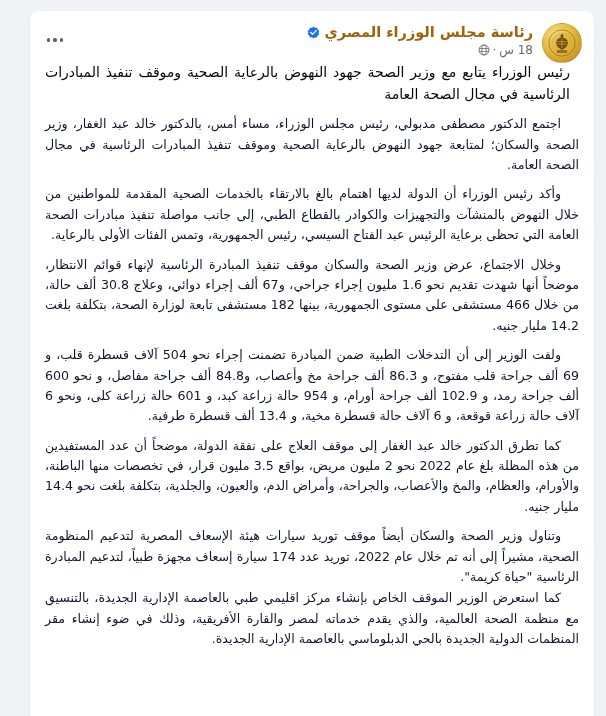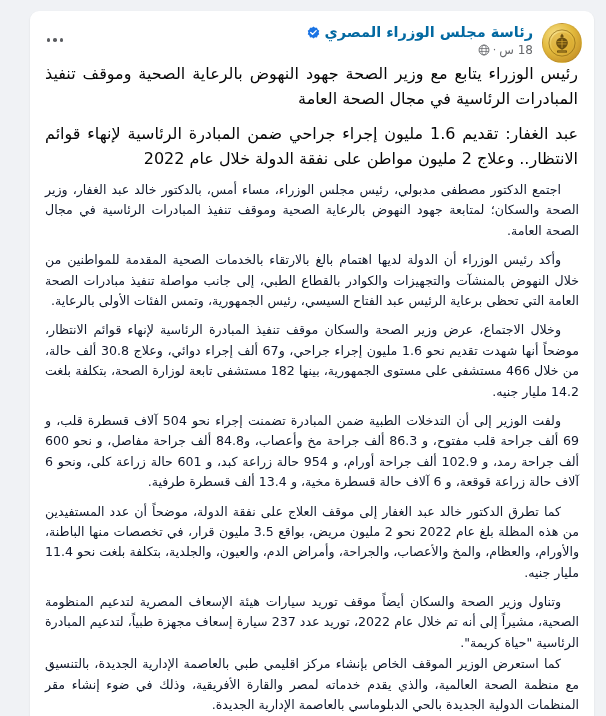--- a/index.html
+++ b/index.html
@@ -75,21 +75,21 @@
     display: flex;
     flex-direction: row;
     align-items: center;
     gap: 4px;
     line-height: 1.15;
   }
 
   .page-name {
     font-size: 14.5px;
     font-weight: bold;
-    color: #0369a1;
+    color: #a16207;
     white-space: nowrap;
   }
 
   .verified-badge {
     width: 13px;
     height: 13px;
     flex: 0 0 13px;
     display: inline-block;
   }
 
@@ -130,23 +130,23 @@
   
   .post-body {
     padding: 2px 15px 14px 15px;
     direction: rtl;
     text-align: justify;
     text-justify: inter-word;
   }
 
   .lede {
     color: #050505;
-    font-size: 16px;
+    font-size: 14px;
     line-height: 1.58;
-    margin: 0 1px 9px 0;
+    margin: 0 9px 9px 0;
     text-align: justify;
     font-weight: normal;
   }
   .lede:last-of-type { margin-bottom: 11px; }
 
   .para {
     color: #0f172a;
     font-size: 12.6px;
     line-height: 1.62;
     margin: 0 0 9px 0;
@@ -200,26 +200,25 @@
       <div class="menu-dots">
         <i></i>
         <i></i>
         <i></i>
       </div>
     </div>
 
     <div class="post-body">
 
       <p class="lede">رئيس الوزراء يتابع مع وزير الصحة جهود النهوض بالرعاية الصحية وموقف تنفيذ المبادرات الرئاسية في مجال الصحة العامة</p>
-      <p class="lede">عبد الغفار: تقديم 1.6 مليون إجراء جراحي ضمن المبادرة الرئاسية لإنهاء قوائم الانتظار.. وعلاج 2 مليون مواطن على نفقة الدولة خلال عام 2022</p>
 
       <p class="para">اجتمع الدكتور مصطفى مدبولي، رئيس مجلس الوزراء، مساء أمس، بالدكتور خالد عبد الغفار، وزير الصحة والسكان؛ لمتابعة جهود النهوض بالرعاية الصحية وموقف تنفيذ المبادرات الرئاسية في مجال الصحة العامة.</p>
       <p class="para">وأكد رئيس الوزراء أن الدولة لديها اهتمام بالغ بالارتقاء بالخدمات الصحية  المقدمة للمواطنين من خلال النهوض بالمنشآت والتجهيزات والكوادر بالقطاع الطبي، إلى جانب مواصلة تنفيذ مبادرات الصحة العامة التي تحظى برعاية الرئيس عبد الفتاح السيسي، رئيس الجمهورية، وتمس الفئات الأولى بالرعاية.</p>
       <p class="para">وخلال الاجتماع، عرض وزير الصحة والسكان موقف تنفيذ المبادرة الرئاسية لإنهاء قوائم الانتظار، موضحاً أنها شهدت تقديم نحو 1.6 مليون إجراء جراحي، و67 ألف إجراء دوائي، وعلاج 30.8 ألف حالة، من خلال 466 مستشفى على مستوى الجمهورية، بينها 182 مستشفى تابعة لوزارة الصحة، بتكلفة بلغت 14.2 مليار جنيه.</p>
       <p class="para">ولفت الوزير إلى أن التدخلات الطبية ضمن المبادرة تضمنت إجراء نحو 504 آلاف قسطرة قلب، و 69 ألف جراحة قلب مفتوح، و 86.3 ألف جراحة مخ وأعصاب، و84.8 ألف جراحة مفاصل، و نحو 600 ألف جراحة رمد، و 102.9 ألف جراحة أورام، و 954 حالة زراعة كبد، و 601 حالة زراعة كلى، ونحو 6 آلاف حالة زراعة قوقعة، و 6 آلاف حالة قسطرة مخية، و 13.4 ألف قسطرة طرفية.</p>
-      <p class="para">كما تطرق الدكتور خالد عبد الغفار إلى موقف العلاج على نفقة الدولة، موضحاً أن عدد المستفيدين من هذه المظلة بلغ عام 2022 نحو 2 مليون مريض، بواقع 3.5 مليون قرار، في تخصصات منها الباطنة، والأورام، والعظام، والمخ والأعصاب، والجراحة، وأمراض الدم، والعيون، والجلدية، بتكلفة بلغت نحو 11.4 مليار جنيه.</p>
-      <p class="para tight">وتناول وزير الصحة والسكان أيضاً موقف توريد سيارات هيئة الإسعاف المصرية لتدعيم المنظومة الصحية، مشيراً إلى أنه تم خلال عام 2022، توريد عدد 237 سيارة إسعاف مجهزة طبياً، لتدعيم المبادرة الرئاسية "حياة كريمة".</p>
+      <p class="para">كما تطرق الدكتور خالد عبد الغفار إلى موقف العلاج على نفقة الدولة، موضحاً أن عدد المستفيدين من هذه المظلة بلغ عام 2022 نحو 2 مليون مريض، بواقع 3.5 مليون قرار، في تخصصات منها الباطنة، والأورام، والعظام، والمخ والأعصاب، والجراحة، وأمراض الدم، والعيون، والجلدية، بتكلفة بلغت نحو 14.4 مليار جنيه.</p>
+      <p class="para tight">وتناول وزير الصحة والسكان أيضاً موقف توريد سيارات هيئة الإسعاف المصرية لتدعيم المنظومة الصحية، مشيراً إلى أنه تم خلال عام 2022، توريد عدد 174 سيارة إسعاف مجهزة طبياً، لتدعيم المبادرة الرئاسية "حياة كريمة".</p>
       <p class="para tight">كما استعرض الوزير الموقف الخاص بإنشاء مركز اقليمي طبي بالعاصمة الإدارية الجديدة، بالتنسيق مع منظمة الصحة العالمية، والذي يقدم خدماته لمصر والقارة الأفريقية، وذلك في ضوء إنشاء مقر المنظمات الدولية الجديدة بالحي الدبلوماسي بالعاصمة الإدارية الجديدة.</p>
 
     </div>
 
   </div>
 </div>
 
 </body></html>

